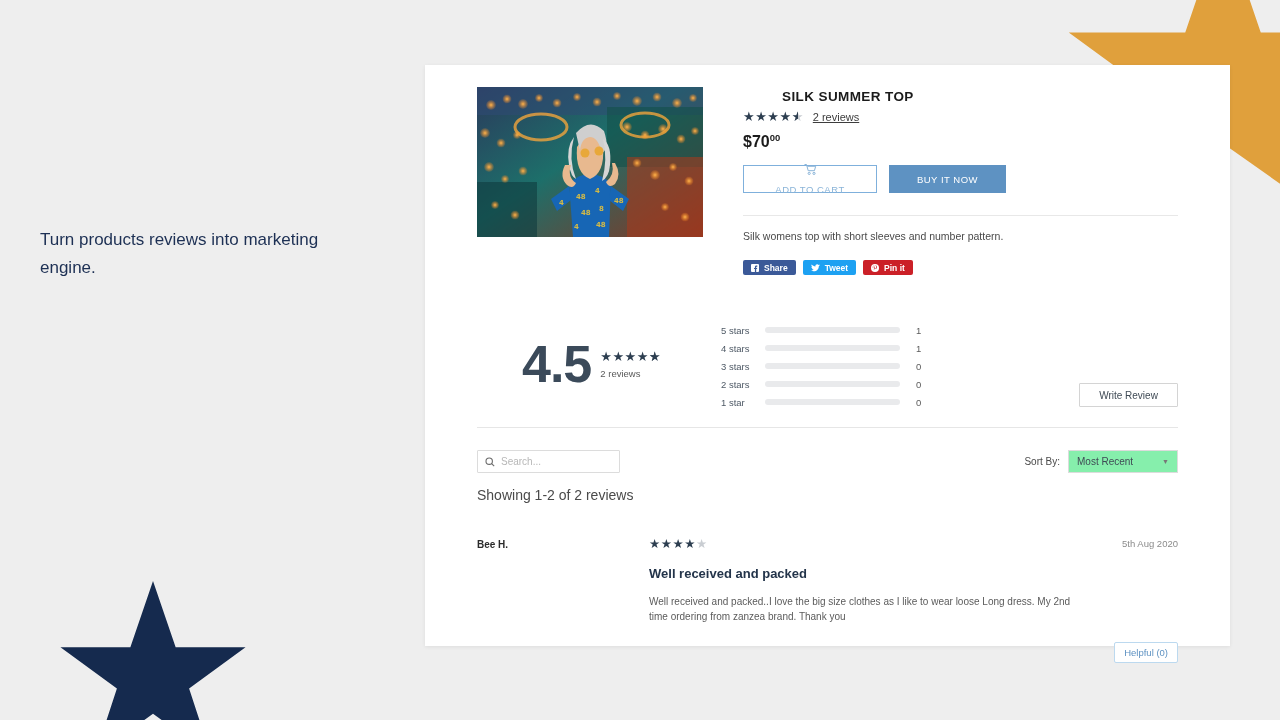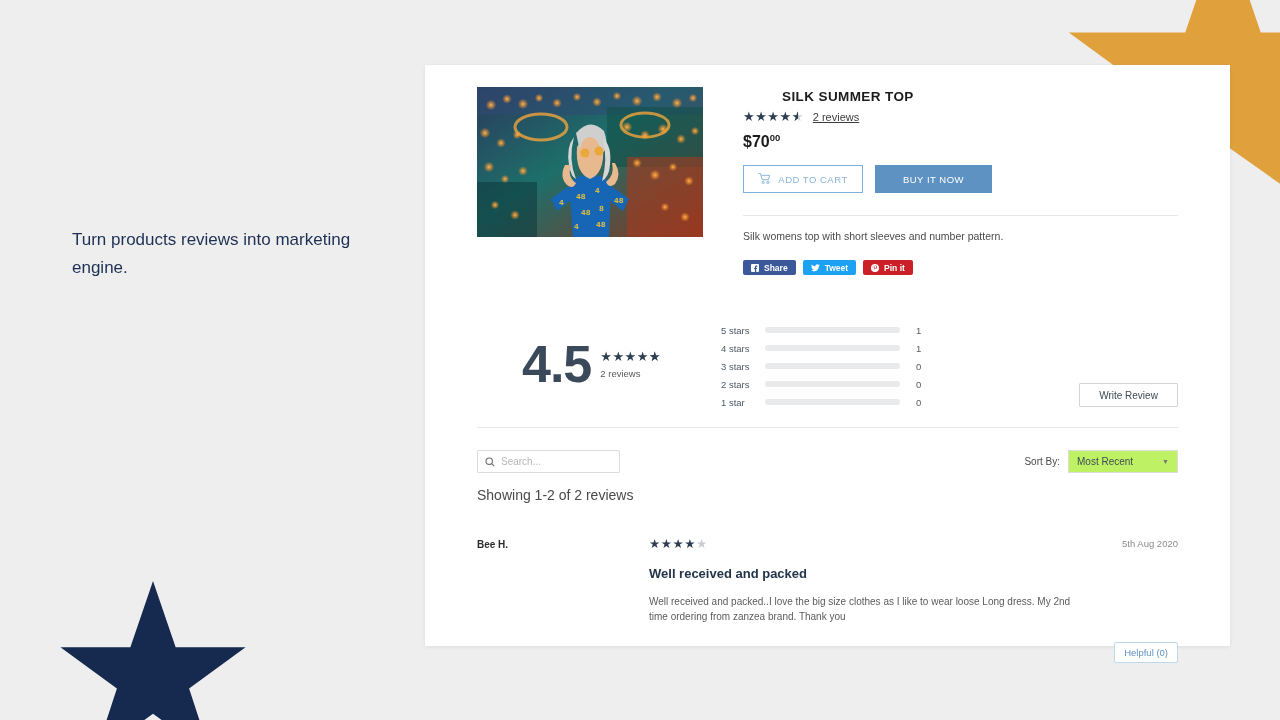--- a/index.html
+++ b/index.html
@@ -28,21 +28,21 @@
   }
 
   
   .promo { position: absolute; left: 40px; top: 200px; width: 330px; z-index: 3; }
   .promo-title {
     font-size: 30px; font-weight: bold; line-height: 1.38;
     color: #152a4e; letter-spacing: -0.2px;
   }
   .promo-sub {
     margin-top: 26px; font-size: 17px; line-height: 1.65;
-    color: #1d3054; font-weight: 400; margin-left: 32px;
+    color: #1d3054; font-weight: 400;
   }
 
   
   .card {
     position: absolute; left: 425px; top: 65px;
     width: 805px; height: 581px;
     background: #ffffff; z-index: 2;
     box-shadow: 0 1px 4px rgba(0,0,0,0.07);
   }
 
@@ -71,24 +71,24 @@
     width: 50%; overflow: hidden; color: #2d3e50;
   }
   .reviews-link {
     margin-left: 9px; font-size: 11px; color: #3d3d3d;
     text-decoration: underline; cursor: pointer;
   }
   .price { margin-top: 9px; font-size: 16px; font-weight: bold; color: #1b1b1b; }
   .price sup { font-size: 9.5px; font-weight: bold; top: -0.55em; margin-top: 16px; }
   .btn-row { display: flex; gap: 12px; margin-top: 14px; }
   .btn-add {
-    width: 120px; height: 28px; border: 1px solid #7fb0dc;
+    width: 134px; height: 28px; border: 1px solid #7fb0dc;
     background: #fff; color: #8ab4d8; font-size: 9.5px;
     letter-spacing: 0.5px; display: flex; align-items: center;
-    justify-content: center; gap: 7px; cursor: pointer;
+    justify-content: center; gap: 7px; cursor: pointer; flex-direction: column;
   }
   .cart-ico { display: inline-block; }
   .btn-buy {
     width: 117px; height: 28px; border: none; background: #5e92c2;
     color: #fff; font-size: 9.5px; letter-spacing: 0.5px;
     display: flex; align-items: center; justify-content: center;
     cursor: pointer;
   }
   .divider-thin { height: 1px; background: #e8e8e8; margin: 22px 0 0 0; }
   .product-desc { margin-top: 14px; font-size: 10.5px; color: #4a4a4a; }
@@ -145,21 +145,21 @@
     background: #fff; border-radius: 1px;
   }
   .search-box input {
     border: none; outline: none; font-size: 10px; color: #555;
     width: 100%; font-family: "Liberation Sans", sans-serif;
   }
   .search-box input::placeholder { color: #b7b7b7; }
   .sort-wrap { display: flex; align-items: center; gap: 8px; }
   .sort-label { font-size: 10px; color: #4a4a4a; }
   .sort-select {
-    width: 110px; height: 23px; border: 1px solid #dcdcdc; background: #bef264;
+    width: 110px; height: 23px; border: 1px solid #dcdcdc; background: #86efac;
     display: flex; align-items: center; justify-content: space-between;
     padding: 0 8px; font-size: 10px; color: #3f4a55; cursor: pointer;
     border-radius: 0;
   }
   .caret { font-size: 7px; color: #777; }
   .showing { padding: 14px 24px 0 52px; font-size: 14px; color: #4a4a4a; }
 
   
   .review { display: flex; padding: 35px 52px 0 52px; }
   .review-author {

